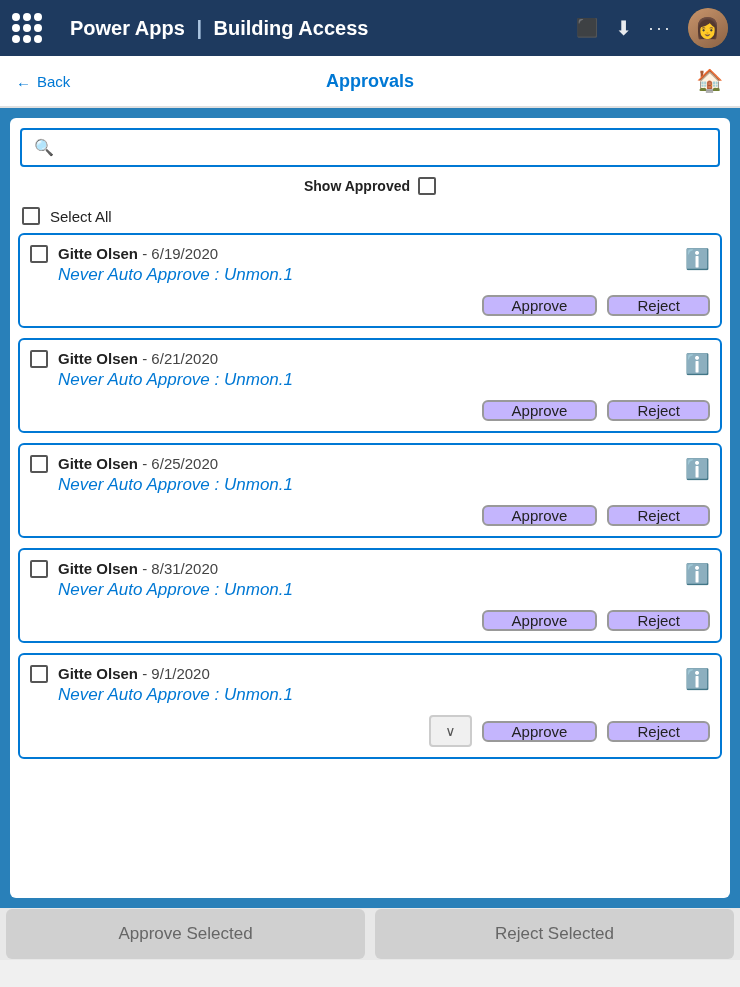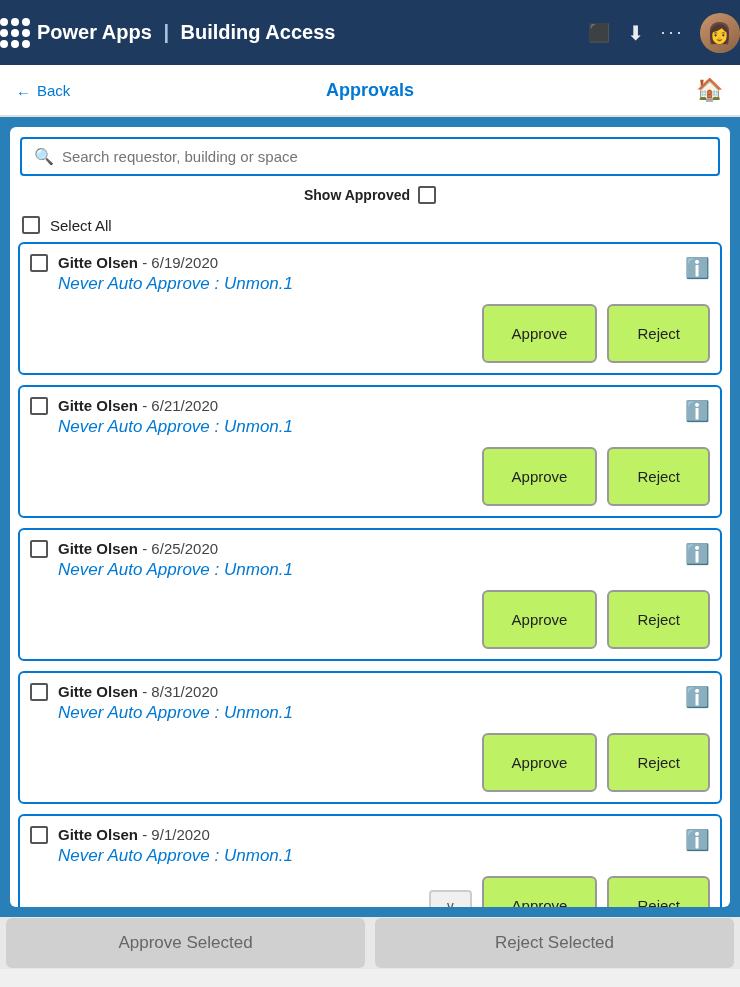--- a/index.html
+++ b/index.html
@@ -7,25 +7,25 @@
       font-family: 'Segoe UI', Arial, sans-serif;
       width: 740px;
       height: 987px;
       background: #f0f0f0;
       overflow: hidden;
     }
 
     
     .top-bar {
       background: #1e3a5f;
-      height: 65px;
-      display: flex;
-      align-items: center;
-      padding: 0 0;
-      gap: 7px;
+      height: 56px;
+      display: flex;
+      align-items: center;
+      padding: 0 12px;
+      gap: 28px;
     }
     .top-bar-grid {
       display: grid;
       grid-template-columns: repeat(3,8px);
       grid-template-rows: repeat(3,8px);
       gap: 3px;
       cursor: pointer;
     }
     .top-bar-grid-dot {
       width: 8px; height: 8px;
@@ -229,23 +229,23 @@
       margin-top: 2px;
     }
     .item-actions {
       display: flex;
       justify-content: flex-end;
       gap: 10px;
       margin-top: 10px;
     }
     .action-btn {
       border: 2px solid #999;
-      background: #bef264;
+      background: #c4b5fd;
       border-radius: 6px;
-      padding: 19px 28px;
+      padding: 0 28px;
       font-size: 15px;
       font-weight: 500;
       color: #222;
       cursor: pointer;
     }
 
     
     .item-actions-row {
       display: flex;
       align-items: center;
@@ -322,21 +322,20 @@
   <div class="nav-title">Approvals</div>
   <div class="home-icon">🏠</div>
 </div>
 
 <div class="main-content">
   <div class="content-card">
 
     <div class="search-bar">
       <div class="search-input-wrap">
         <span class="search-icon">🔍</span>
-        <input class="search-input" type="text" placeholder="Search requestor, building or space" style="">
       </div>
     </div>
 
     <div class="show-approved-row">
       <span>Show Approved</span>
       <div class="checkbox-square"></div>
     </div>
 
     <div class="items-list">
 

